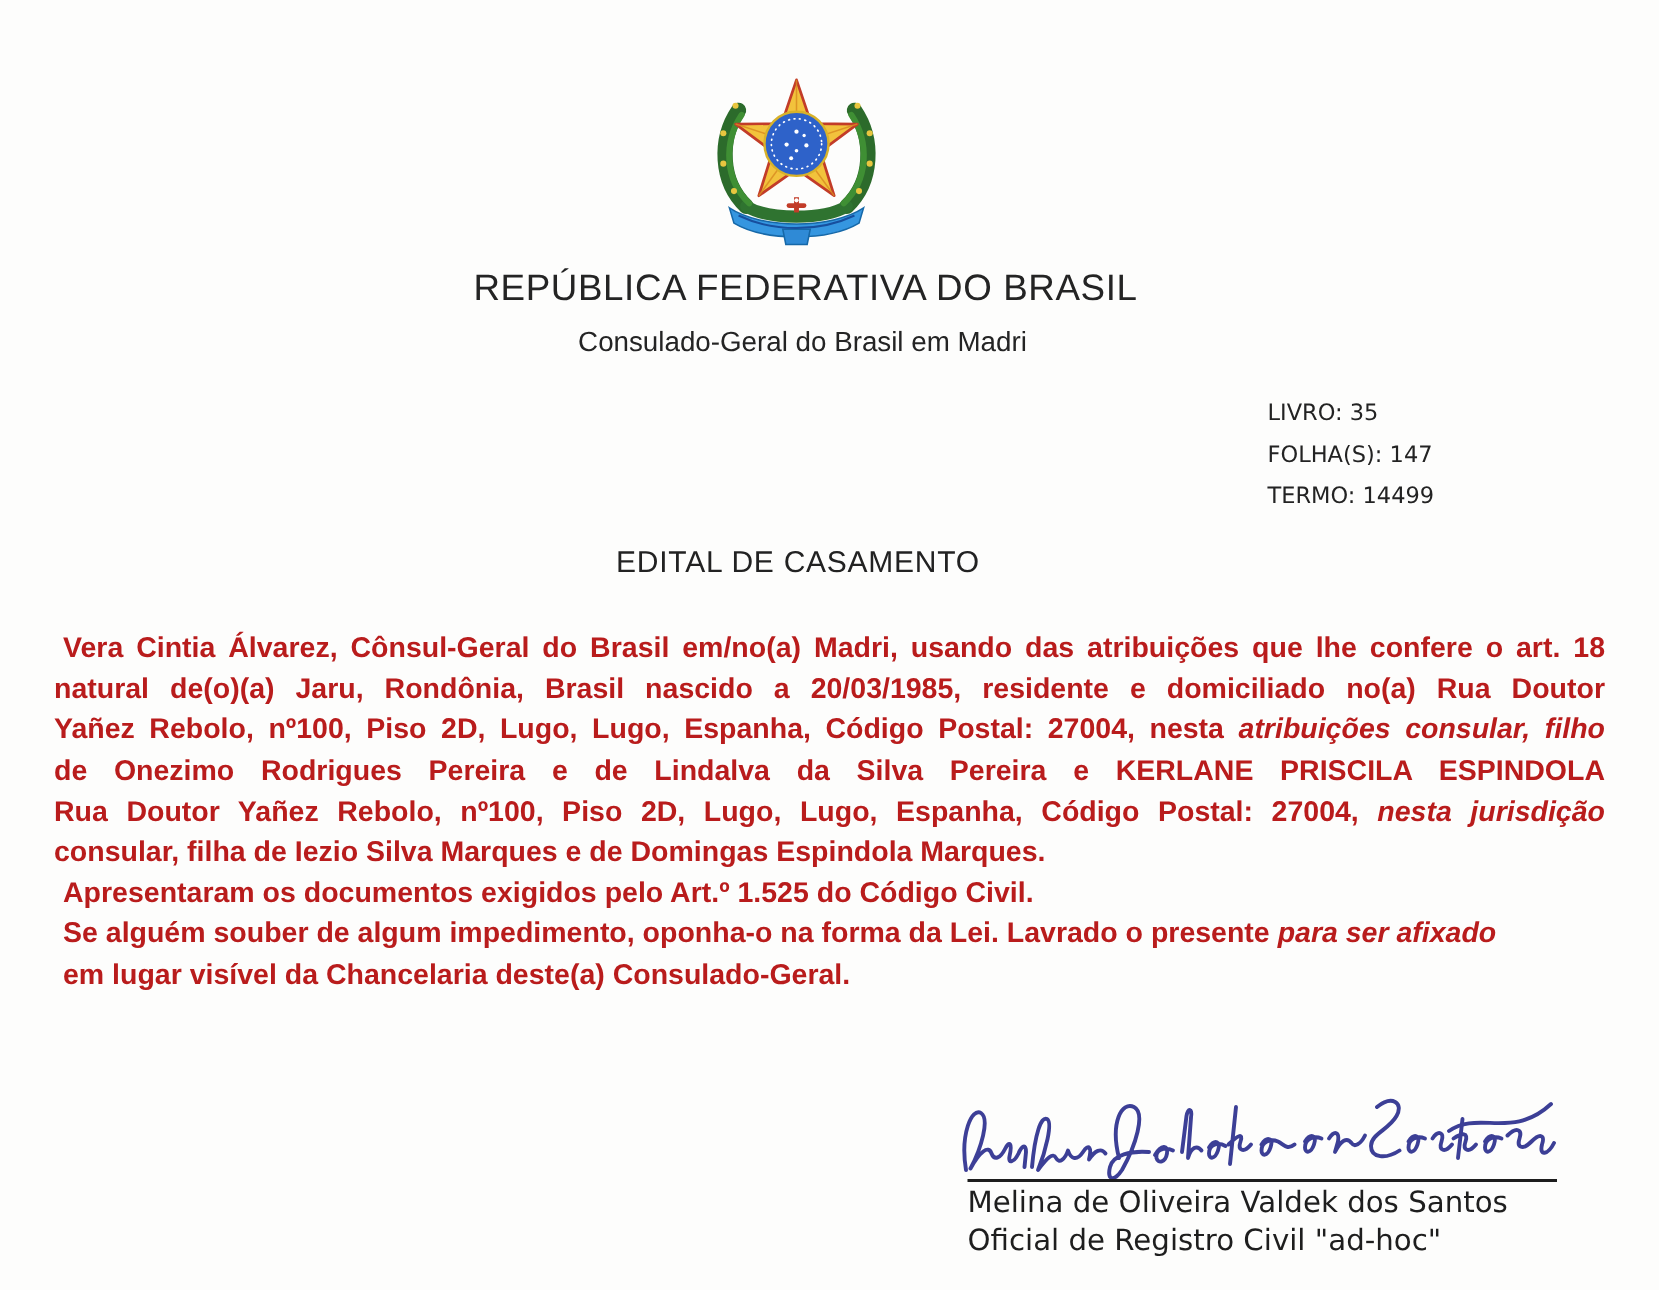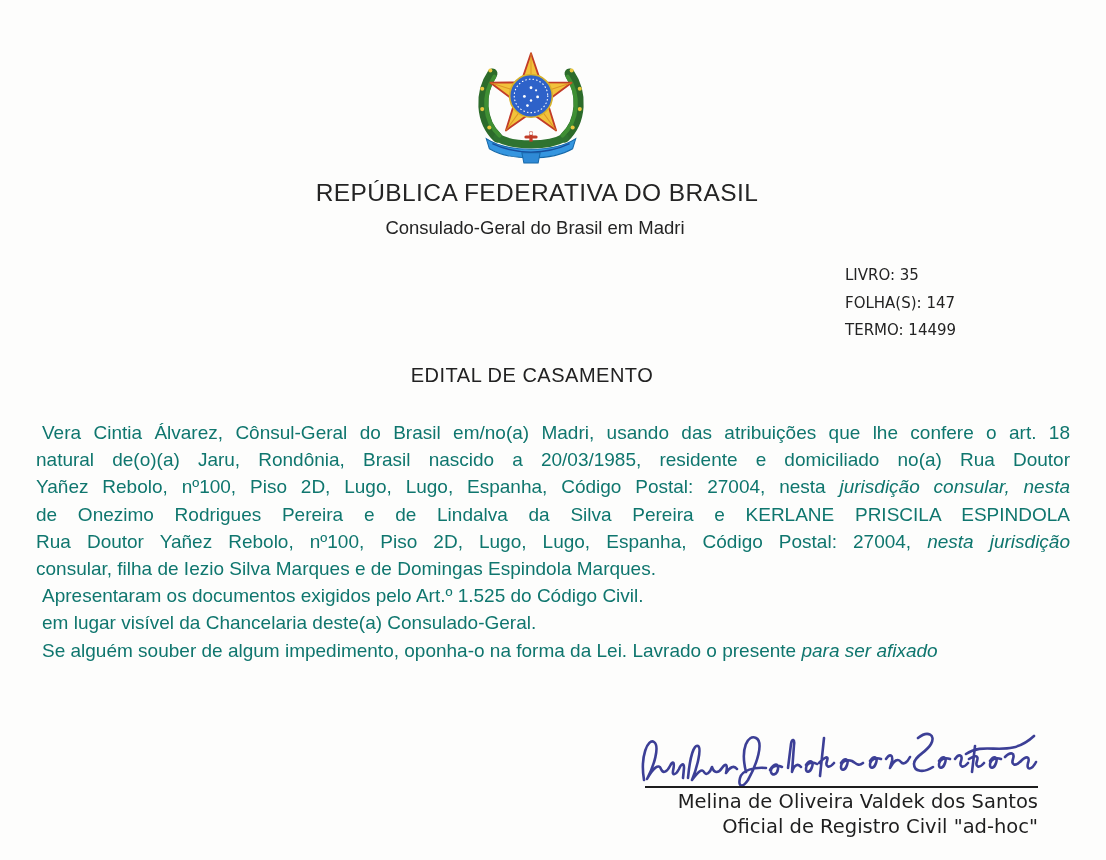--- a/index.html
+++ b/index.html
@@ -11,29 +11,29 @@
   .abs{position:absolute;}
   
   .arms{left:466px;top:40px;width:130px;height:124px;}
   .doc-title{left:0;right:0;top:179px;text-align:center;font-size:24.5px;letter-spacing:.4px;transform:translateX(-16px);color:#242424;}
   .doc-subtitle{left:0;right:0;top:217px;text-align:center;font-size:18.5px;transform:translateX(-18px);color:#242424;}
   
   .registry{left:845px;top:262px;font-family:"DejaVu Sans",sans-serif;font-size:15px;line-height:27.5px;color:#232323;}
   
   .edital{left:0;right:0;top:364px;text-align:center;font-size:20px;letter-spacing:.5px;transform:translateX(-21px);color:#222;}
   
-  .bodytext{left:36px;width:1034px;top:419px;font-size:19px;line-height:27.2px;color:#0f766e;}
+  .bodytext{left:36px;width:1034px;top:419px;font-size:19px;line-height:27.2px;color:#b91c1c;font-weight:bold;}
   .ln{height:27.2px;white-space:normal;}
   .ln.j{text-align:justify;text-align-last:justify;-moz-text-align-last:justify;}
   .ln.ind{text-indent:6px;}
   .it{font-style:italic;}
   
   .sig-ink{left:636px;top:726px;width:404px;height:64px;}
   .sig-line{left:645px;top:786px;width:393px;height:2px;background:#1d1d1d;}
-  .sig-block{left:645px;top:789px;width:393px;text-align:right;font-family:"DejaVu Sans",sans-serif;font-size:19.5px;line-height:25px;color:#1e1e1e;}
+  .sig-block{left:645px;top:789px;width:393px;text-align:left;font-family:"DejaVu Sans",sans-serif;font-size:19.5px;line-height:25px;color:#1e1e1e;}
 </style>
 </head>
 <body>
 
 <svg class="abs arms" viewBox="0 0 126 122" aria-hidden="true">
 
   <path d="M30 96 C13 80 12 52 25 33" fill="none" stroke="#2c6b2b" stroke-width="10" stroke-linecap="round"></path>
   <path d="M96 96 C113 80 114 52 101 33" fill="none" stroke="#2c6b2b" stroke-width="10" stroke-linecap="round"></path>
   <path d="M30 96 C45 105 81 105 96 96" fill="none" stroke="#2f7330" stroke-width="8" stroke-linecap="round"></path>
   <path d="M32 94 C16 79 15 54 27 36" fill="none" stroke="#3f8f34" stroke-width="4" stroke-linecap="round"></path>
@@ -89,27 +89,27 @@
   <div>LIVRO: 35</div>
   <div>FOLHA(S): 147</div>
   <div>TERMO: 14499</div>
 </div>
 
 <div class="abs edital">EDITAL DE CASAMENTO</div>
 
 <div class="abs bodytext">
   <div class="ln j ind"><span>Vera Cintia Álvarez, Cônsul-Geral do Brasil em/no(a) Madri, usando das atribuições que lhe confere o art. 18</span><span class="it"></span></div>
   <div class="ln j"><span>natural de(o)(a) Jaru, Rondônia, Brasil nascido a 20/03/1985, residente e domiciliado no(a) Rua Doutor</span><span class="it"></span></div>
-  <div class="ln j"><span>Yañez Rebolo, nº100, Piso 2D, Lugo, Lugo, Espanha, Código Postal: 27004, nesta </span><span class="it">jurisdição consular, nesta</span></div>
+  <div class="ln j"><span>Yañez Rebolo, nº100, Piso 2D, Lugo, Lugo, Espanha, Código Postal: 27004, nesta </span><span class="it">atribuições consular, filho</span></div>
   <div class="ln j"><span>de Onezimo Rodrigues Pereira e de Lindalva da Silva Pereira e KERLANE PRISCILA ESPINDOLA</span><span class="it"></span></div>
   <div class="ln j"><span>Rua Doutor Yañez Rebolo, nº100, Piso 2D, Lugo, Lugo, Espanha, Código Postal: 27004, </span><span class="it">nesta jurisdição</span></div>
   <div class="ln"><span>consular, filha de Iezio Silva Marques e de Domingas Espindola Marques.</span><span class="it"></span></div>
   <div class="ln ind"><span>Apresentaram os documentos exigidos pelo Art.º 1.525 do Código Civil.</span><span class="it"></span></div>
+  <div class="ln ind"><span>Se alguém souber de algum impedimento, oponha-o na forma da Lei. Lavrado o presente </span><span class="it">para ser afixado</span></div>
   <div class="ln ind"><span>em lugar visível da Chancelaria deste(a) Consulado-Geral.</span><span class="it"></span></div>
-  <div class="ln ind"><span>Se alguém souber de algum impedimento, oponha-o na forma da Lei. Lavrado o presente </span><span class="it">para ser afixado</span></div>
 </div>
 
 <svg class="abs sig-ink" viewBox="0 0 404 64" aria-hidden="true">
   <g fill="none" stroke="#2c2f8e" stroke-width="2.6" stroke-linecap="round" stroke-linejoin="round" opacity=".92">
     <path d="M8 54 C4 30 12 12 18 16 C24 20 18 40 11 53 C17 42 23 37 25 43 C27 48 31 46 34 40 C37 34 39 36 37 45 C36 50 40 49 43 43 C45 38 48 36 48 42 L47 52"></path>
     <path d="M52 52 C54 30 58 18 62 20 C66 22 61 42 56 54 C62 46 66 42 68 46 C70 50 74 47 76 41 C78 47 82 48 86 42 C90 36 92 39 90 47 C94 41 98 39 101 43"></path>
     <path d="M110 46 C104 22 112 8 120 12 C128 16 121 38 112 54 C106 63 102 60 104 52 C106 44 118 41 130 42"></path>
     <path d="M134 44 C138 37 143 37 142 43 C141 49 136 50 135 46 C134 41 140 38 146 41"></path>
     <path d="M152 42 L155 18 C156 12 159 13 158 19 L156 46 C158 39 162 37 165 41"></path>
     <path d="M170 39 C174 33 178 35 176 41 C174 47 170 47 170 43 C170 37 176 35 181 38"></path>

